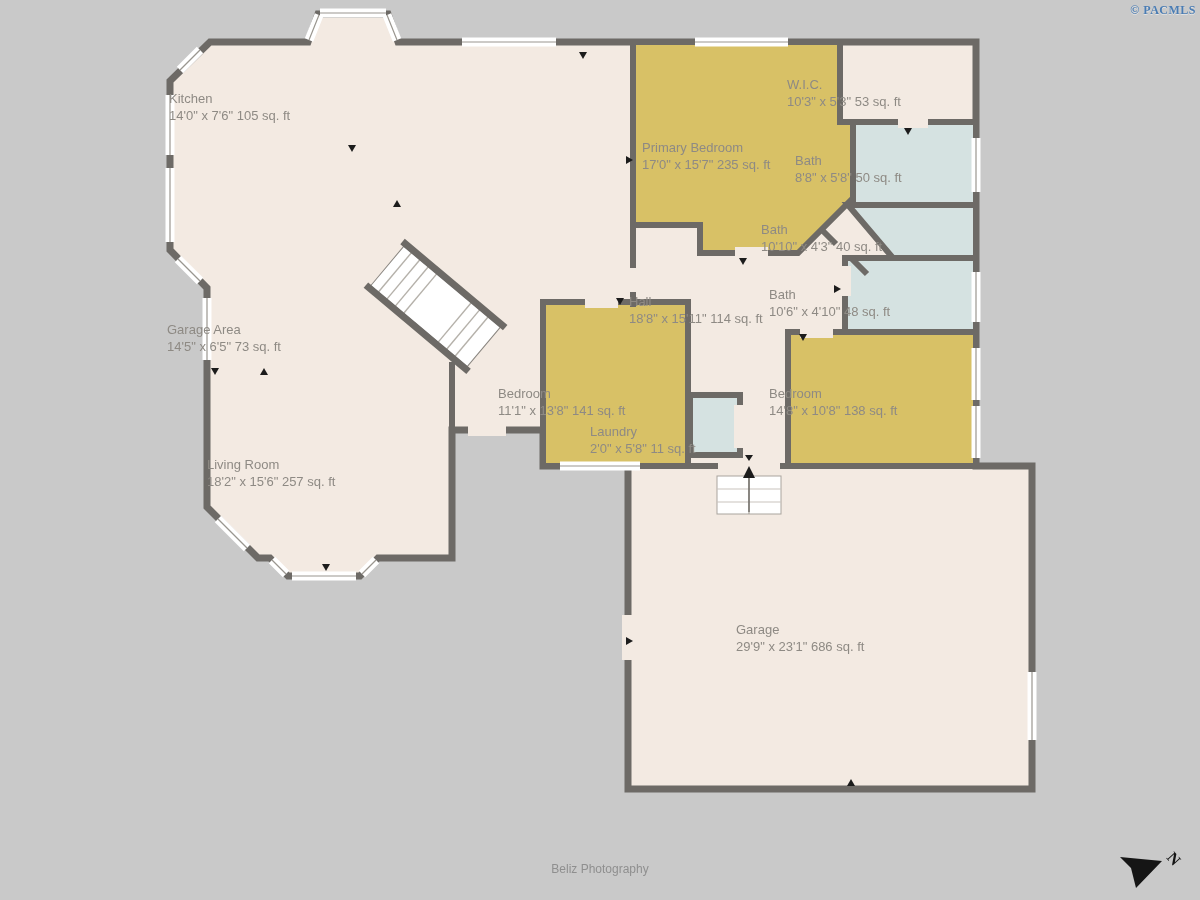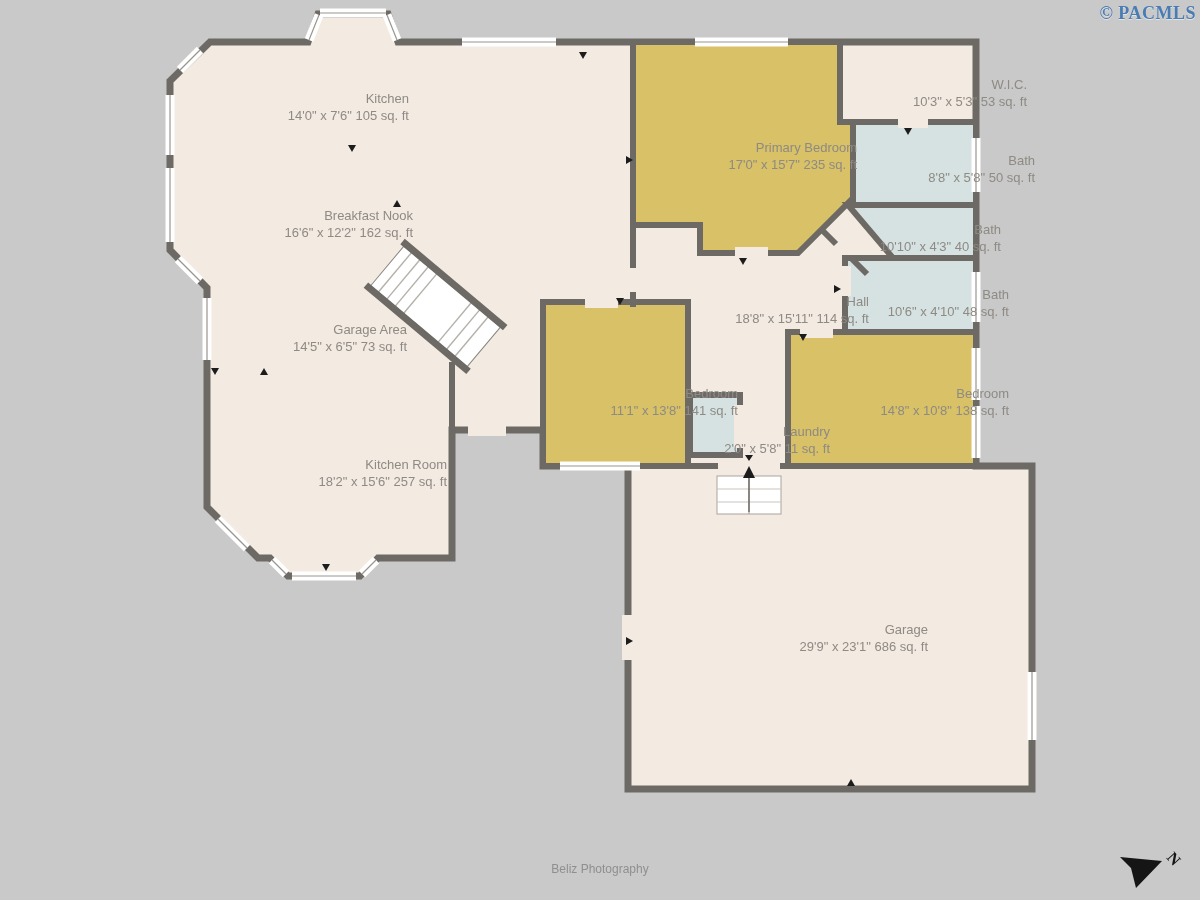--- a/index.html
+++ b/index.html
@@ -15,28 +15,28 @@
   .room-b{fill:var(--bath);stroke:var(--wall);stroke-width:6;}
   .wall{stroke:var(--wall);stroke-width:6;fill:none;stroke-linecap:butt;}
   .gap{fill:var(--floor);stroke:none;}
   .win{stroke:#ffffff;stroke-width:9;fill:none;}
   .winline{stroke:#9a968f;stroke-width:1.2;fill:none;}
   .tick{fill:#1c1c1c;}
   .stairline{stroke:#b5b1aa;stroke-width:1.4;}
   .steps{fill:#ffffff;stroke:#a9a49d;stroke-width:1;}
   .stepline{stroke:#c9c4bd;stroke-width:1.2;}
   .room-label{
-    position:absolute;width:240px;text-align:right;
+    position:absolute;width:240px;text-align:left;
     color:var(--label,#8e8a84);line-height:1.22;pointer-events:none;
   }
   .rname{font-size:13px;}
   .rdims{font-size:13px;margin-top:1px;}
   .watermark{
     position:absolute;top:3px;right:4px;
-    font-family:"Liberation Serif",serif;font-weight:bold;font-size:18px;
+    font-family:"Liberation Serif",serif;font-weight:bold;font-size:12px;
     color:var(--watermark,#4a7cb3);letter-spacing:.5px;
     text-shadow:0 1px 0 rgba(255,255,255,.5);
   }
   .credit{
     position:absolute;top:862px;left:480px;width:240px;text-align:center;
     font-size:12px;color:#8f8f8f;
   }
 </style>
 </head>
 <body>
@@ -171,33 +171,29 @@
     <g>
       <path fill="#151515" d="M1120,857 L1162,861 L1136,888 L1131,868 Z"></path>
       <text x="1166" y="858" transform="rotate(48 1166 858)" font-family="Liberation Serif, serif" font-size="16" font-weight="bold" fill="#151515">N</text>
     </g>
   </svg>
 
   <div class="room-label" style="left:169px;top:91px">
     <div class="rname">Kitchen</div>
     <div class="rdims">14'0" x 7'6" 105 sq. ft</div>
   </div>
-  <div class="room-label" style="left:173px;top:208px">
-    <div class="rname">Breakfast Nook</div>
-    <div class="rdims">16'6" x 12'2" 162 sq. ft</div>
-  </div>
   <div class="room-label" style="left:167px;top:322px">
     <div class="rname">Garage Area</div>
     <div class="rdims">14'5" x 6'5" 73 sq. ft</div>
   </div>
   <div class="room-label" style="left:207px;top:457px">
-    <div class="rname">Kitchen Room</div>
+    <div class="rname">Living Room</div>
     <div class="rdims">18'2" x 15'6" 257 sq. ft</div>
   </div>
-  <div class="room-label" style="left:617px;top:140px">
+  <div class="room-label" style="left:642px;top:140px">
     <div class="rname">Primary Bedroom</div>
     <div class="rdims">17'0" x 15'7" 235 sq. ft</div>
   </div>
   <div class="room-label" style="left:787px;top:77px">
     <div class="rname">W.I.C.</div>
     <div class="rdims">10'3" x 5'3" 53 sq. ft</div>
   </div>
   <div class="room-label" style="left:795px;top:153px">
     <div class="rname">Bath</div>
     <div class="rdims">8'8" x 5'8" 50 sq. ft</div>
@@ -219,20 +215,20 @@
     <div class="rdims">11'1" x 13'8" 141 sq. ft</div>
   </div>
   <div class="room-label" style="left:590px;top:424px">
     <div class="rname">Laundry</div>
     <div class="rdims">2'0" x 5'8" 11 sq. ft</div>
   </div>
   <div class="room-label" style="left:769px;top:386px">
     <div class="rname">Bedroom</div>
     <div class="rdims">14'8" x 10'8" 138 sq. ft</div>
   </div>
-  <div class="room-label" style="left:688px;top:622px">
+  <div class="room-label" style="left:736px;top:622px">
     <div class="rname">Garage</div>
     <div class="rdims">29'9" x 23'1" 686 sq. ft</div>
   </div>
 
   <div class="watermark">© PACMLS</div>
   <div class="credit">Beliz Photography</div>
 </div>
 
 </body></html>

